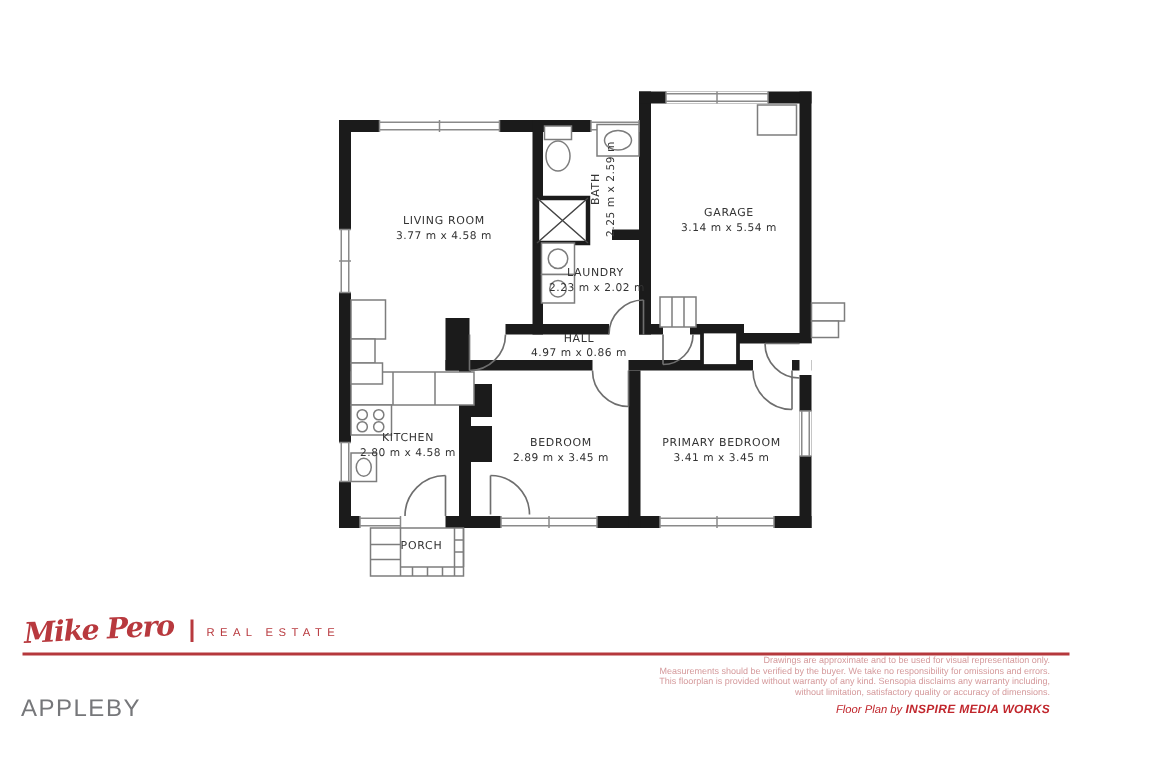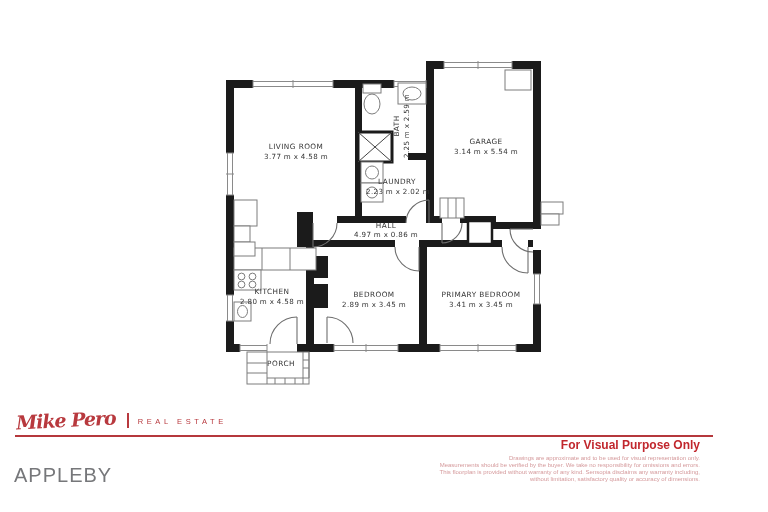--- a/index.html
+++ b/index.html
@@ -12,21 +12,21 @@
 
   
   .brand-row{position:absolute;left:16px;top:397px;display:flex;align-items:center;height:22px;}
   .logo-script{font-family:"DejaVu Serif",serif;font-style:italic;font-weight:bold;
                font-size:19px;color:#b8393e;letter-spacing:-1px;transform:rotate(-3deg);}
   .logo-divider{width:2px;height:15px;background:#b8393e;margin:0 9px 0 11px;}
   .logo-text{font-size:7.5px;font-weight:normal;letter-spacing:3.6px;color:#b8393e;padding-top:2px;}
   .rule{position:absolute;left:15px;top:423px;width:739px;height:2px;background:#b5383c;}
   .addr-street{position:absolute;left:14px;top:429px;font-size:20px;font-weight:800;
                color:#c1272d;letter-spacing:.2px;}
-  .addr-suburb{position:absolute;left:14px;top:452px;font-size:20px;color:#76777a;letter-spacing:1px;}
+  .addr-suburb{position:absolute;left:14px;top:452px;font-size:16px;color:#76777a;letter-spacing:1px;}
   .footer-right{position:absolute;right:13px;top:426px;text-align:right;}
   .fr-heading{font-size:12px;font-weight:800;color:#c1272d;margin-bottom:3px;}
   .fr-line{font-size:6px;line-height:1.18;color:#d59a9c;}
   .fr-credit{margin-top:2px;font-size:7.5px;font-style:italic;color:#c1272d;}
   .fr-credit b{font-size:8px;letter-spacing:.2px;}
 </style>
 </head>
 <body>
 
 <div class="page">
@@ -227,20 +227,22 @@
     <span class="logo-script">Mike Pero</span>
     <span class="logo-divider"></span>
     <span class="logo-text">REAL ESTATE</span>
   </div>
 
   <div class="rule"></div>
 
   <div class="addr-suburb">APPLEBY</div>
 
   <div class="footer-right">
-    <div class="fr-heading">For Visual Purpose Only</div>
     <div class="fr-line">Drawings are approximate and to be used for visual representation only.</div>
     <div class="fr-line">Measurements should be verified by the buyer. We take no responsibility for omissions and errors.</div>
     <div class="fr-line">This floorplan is provided without warranty of any kind. Sensopia disclaims any warranty including,</div>
     <div class="fr-line">without limitation, satisfactory quality or accuracy of dimensions.</div>
+    <div class="fr-credit">
+      <span>Floor Plan by </span><b>INSPIRE MEDIA WORKS</b>
+    </div>
   </div>
 
 </div>
 
 </body></html>

